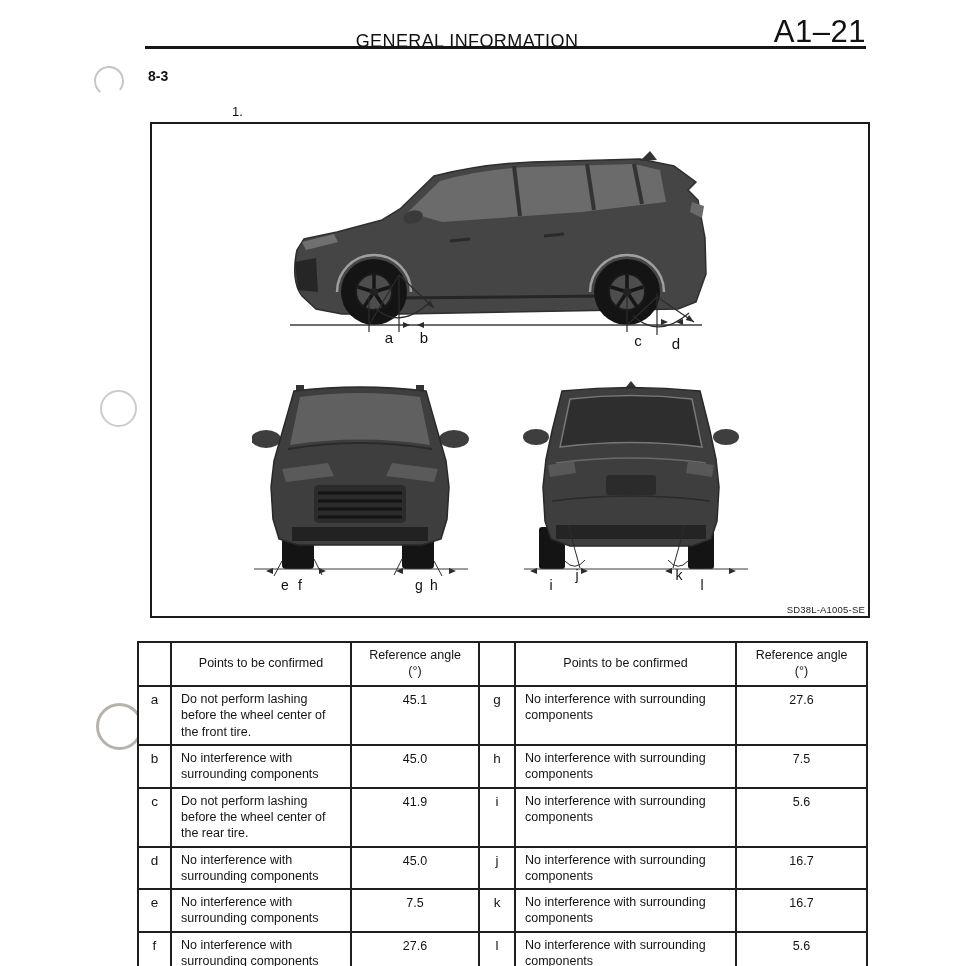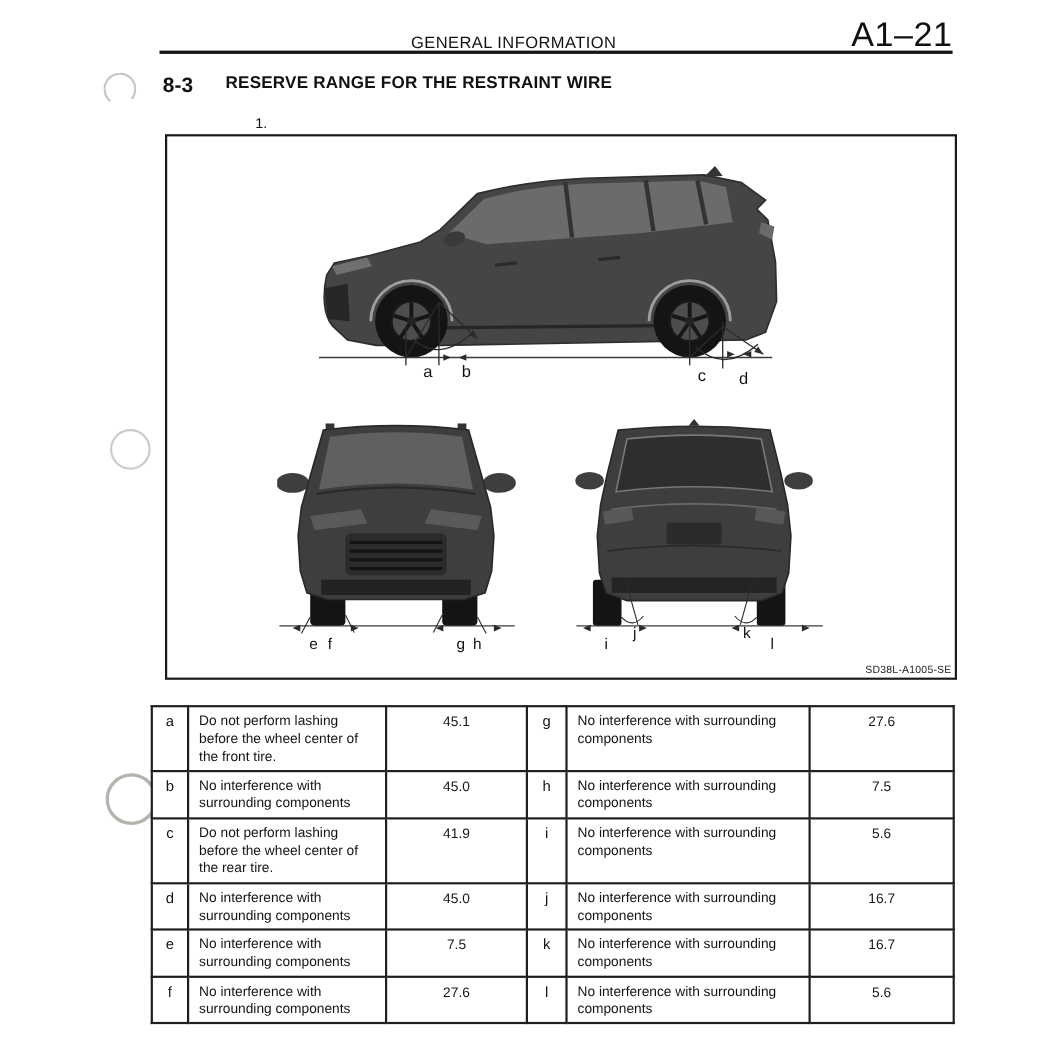--- a/index.html
+++ b/index.html
@@ -5,25 +5,25 @@
   html,body { margin:0; padding:0; background:#ffffff; }
   .page {
     position:relative; width:966px; height:966px; background:#fff;
     font-family:"Liberation Sans", sans-serif; color:#111; overflow:hidden;
   }
   .hole { position:absolute; border-radius:50%; background:#fff; }
   .hole-1 { left:94px;  top:66px;  width:26px; height:26px; border:2px solid #c6c6c6; border-bottom-color:transparent; transform:rotate(-6deg); }
   .hole-2 { left:100px; top:390px; width:33px; height:33px; border:2px solid #cccccc; }
   .hole-3 { left:96px;  top:703px; width:41px; height:41px; border:3px solid #b6b2ac; }
 
-  .header-title { position:absolute; left:337px; top:31px; width:260px; text-align:center; font-size:15px; letter-spacing:0.4px; }
+  .header-title { position:absolute; left:337px; top:31px; width:260px; text-align:center; font-size:18px; letter-spacing:0.4px; }
   .page-num { position:absolute; top:14px; right:100px; font-size:31px; font-weight:normal; letter-spacing:0.5px; }
   .rule { position:absolute; left:145px; top:46px; width:721px; height:3px; background:#161616; }
 
-  .sec-num   { position:absolute; left:148px; top:68px; font-weight:bold; font-size:19px; }
+  .sec-num   { position:absolute; left:148px; top:68px; font-weight:bold; font-size:14px; }
   .sec-title { position:absolute; left:205px; top:67px; font-weight:bold; font-size:15.5px; letter-spacing:0.2px; }
   .step-num  { position:absolute; left:232px; top:104px; font-size:13px; }
   .step-text { position:absolute; left:259px; top:104px; font-size:13px; }
 
   .figure-box { position:absolute; left:150px; top:122px; width:716px; height:492px; border:2px solid #1a1a1a; background:#fff; }
   .fig-id { position:absolute; right:3px; bottom:1px; font-size:9.5px; letter-spacing:0.2px; color:#222;margin-left:20px; }
   .svg-side  { position:absolute; left:130px; top:22px; }
   .svg-front { position:absolute; left:100px; top:255px; }
   .svg-rear  { position:absolute; left:370px; top:255px; }
   svg text { font-family:"Liberation Sans", sans-serif; fill:#111; }
@@ -43,21 +43,20 @@
 
   <div class="hole hole-1"></div>
   <div class="hole hole-2"></div>
   <div class="hole hole-3"></div>
 
   <div class="header-title">GENERAL INFORMATION</div>
   <div class="page-num">A1–21</div>
   <div class="rule"></div>
 
   <div class="sec-num">8-3</div>
-  <div class="sec-title">RESERVE RANGE FOR THE RESTRAINT WIRE</div>
   <div class="step-num">1.</div>
 
   <div class="figure-box">
 
     <svg class="svg-side" width="436" height="212" viewBox="0 0 436 212">
 
       <path fill="#454545" stroke="#2e2e2e" stroke-width="1.5" d="M 20 150 C 12 140 11 122 15 104 L 22 93 L 55 86 L 100 74 L 118 63 L 152 30 Q 200 18 250 16 L 358 13 L 392 20 L 414 36 L 406 44 L 416 54 L 423 92 L 424 128 L 414 156 L 396 163 L 120 168 L 60 168 L 34 163 Z"></path>
 
       <path fill="#333" d="M 358 15 L 368 5 L 375 14 Z"></path>
 
@@ -207,20 +206,34 @@
   <table class="data-table">
     <colgroup>
       <col style="width:33px">
         <col style="width:180px">
         <col style="width:128px">
       <col style="width:36px">
         <col style="width:221px">
         <col style="width:131px">
     </colgroup>
     <tbody>
+        <tr style="height:44px">
+      <th class="diag"></th>
+      <th>Points to be confirmed</th>
+      <th>
+        <span>Reference angle</span><br>
+        <span>(°)</span>
+      </th>
+      <th class="diag"></th>
+      <th>Points to be confirmed</th>
+      <th>
+        <span>Reference angle</span><br>
+        <span>(°)</span>
+      </th>
+    </tr>
     <tr style="height:53px">
       <td class="letter">a</td>
       <td class="points">Do not perform lashing before the wheel center of the front tire.</td>
       <td class="angle">45.1</td>
       <td class="letter">g</td>
       <td class="points">No interference with surrounding components</td>
       <td class="angle">27.6</td>
     </tr>
     <tr style="height:43px">
       <td class="letter">b</td>

